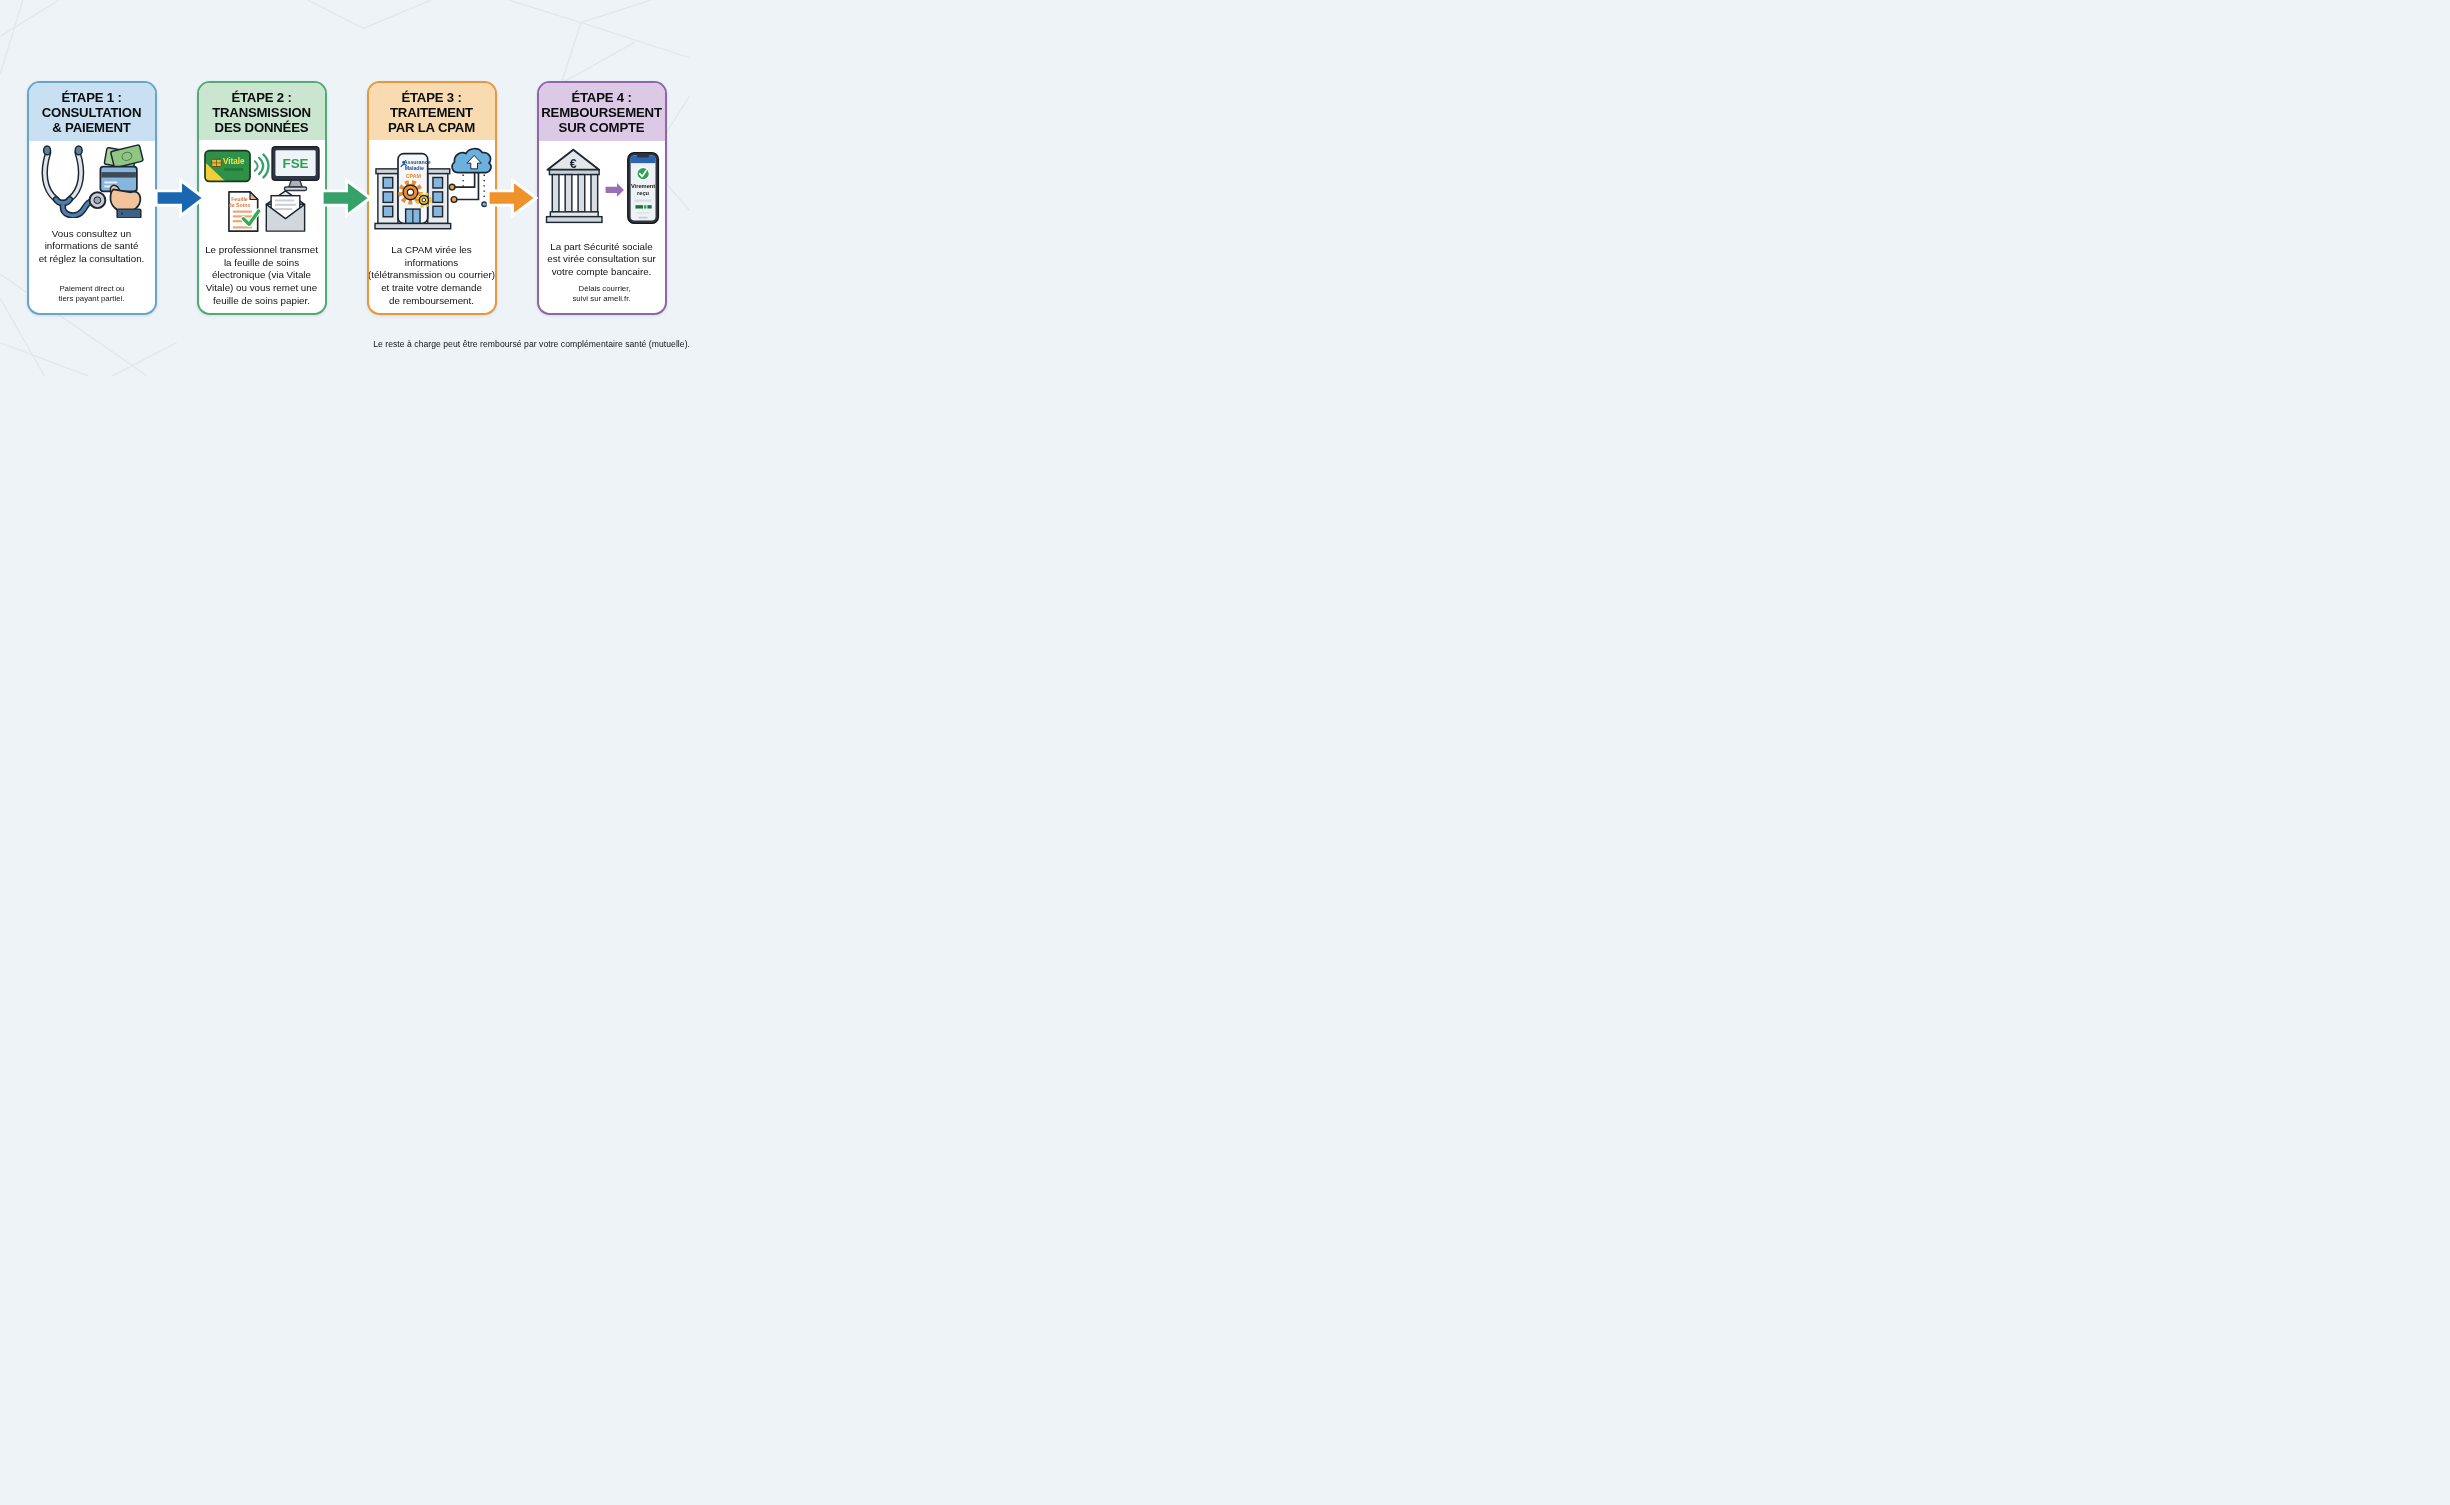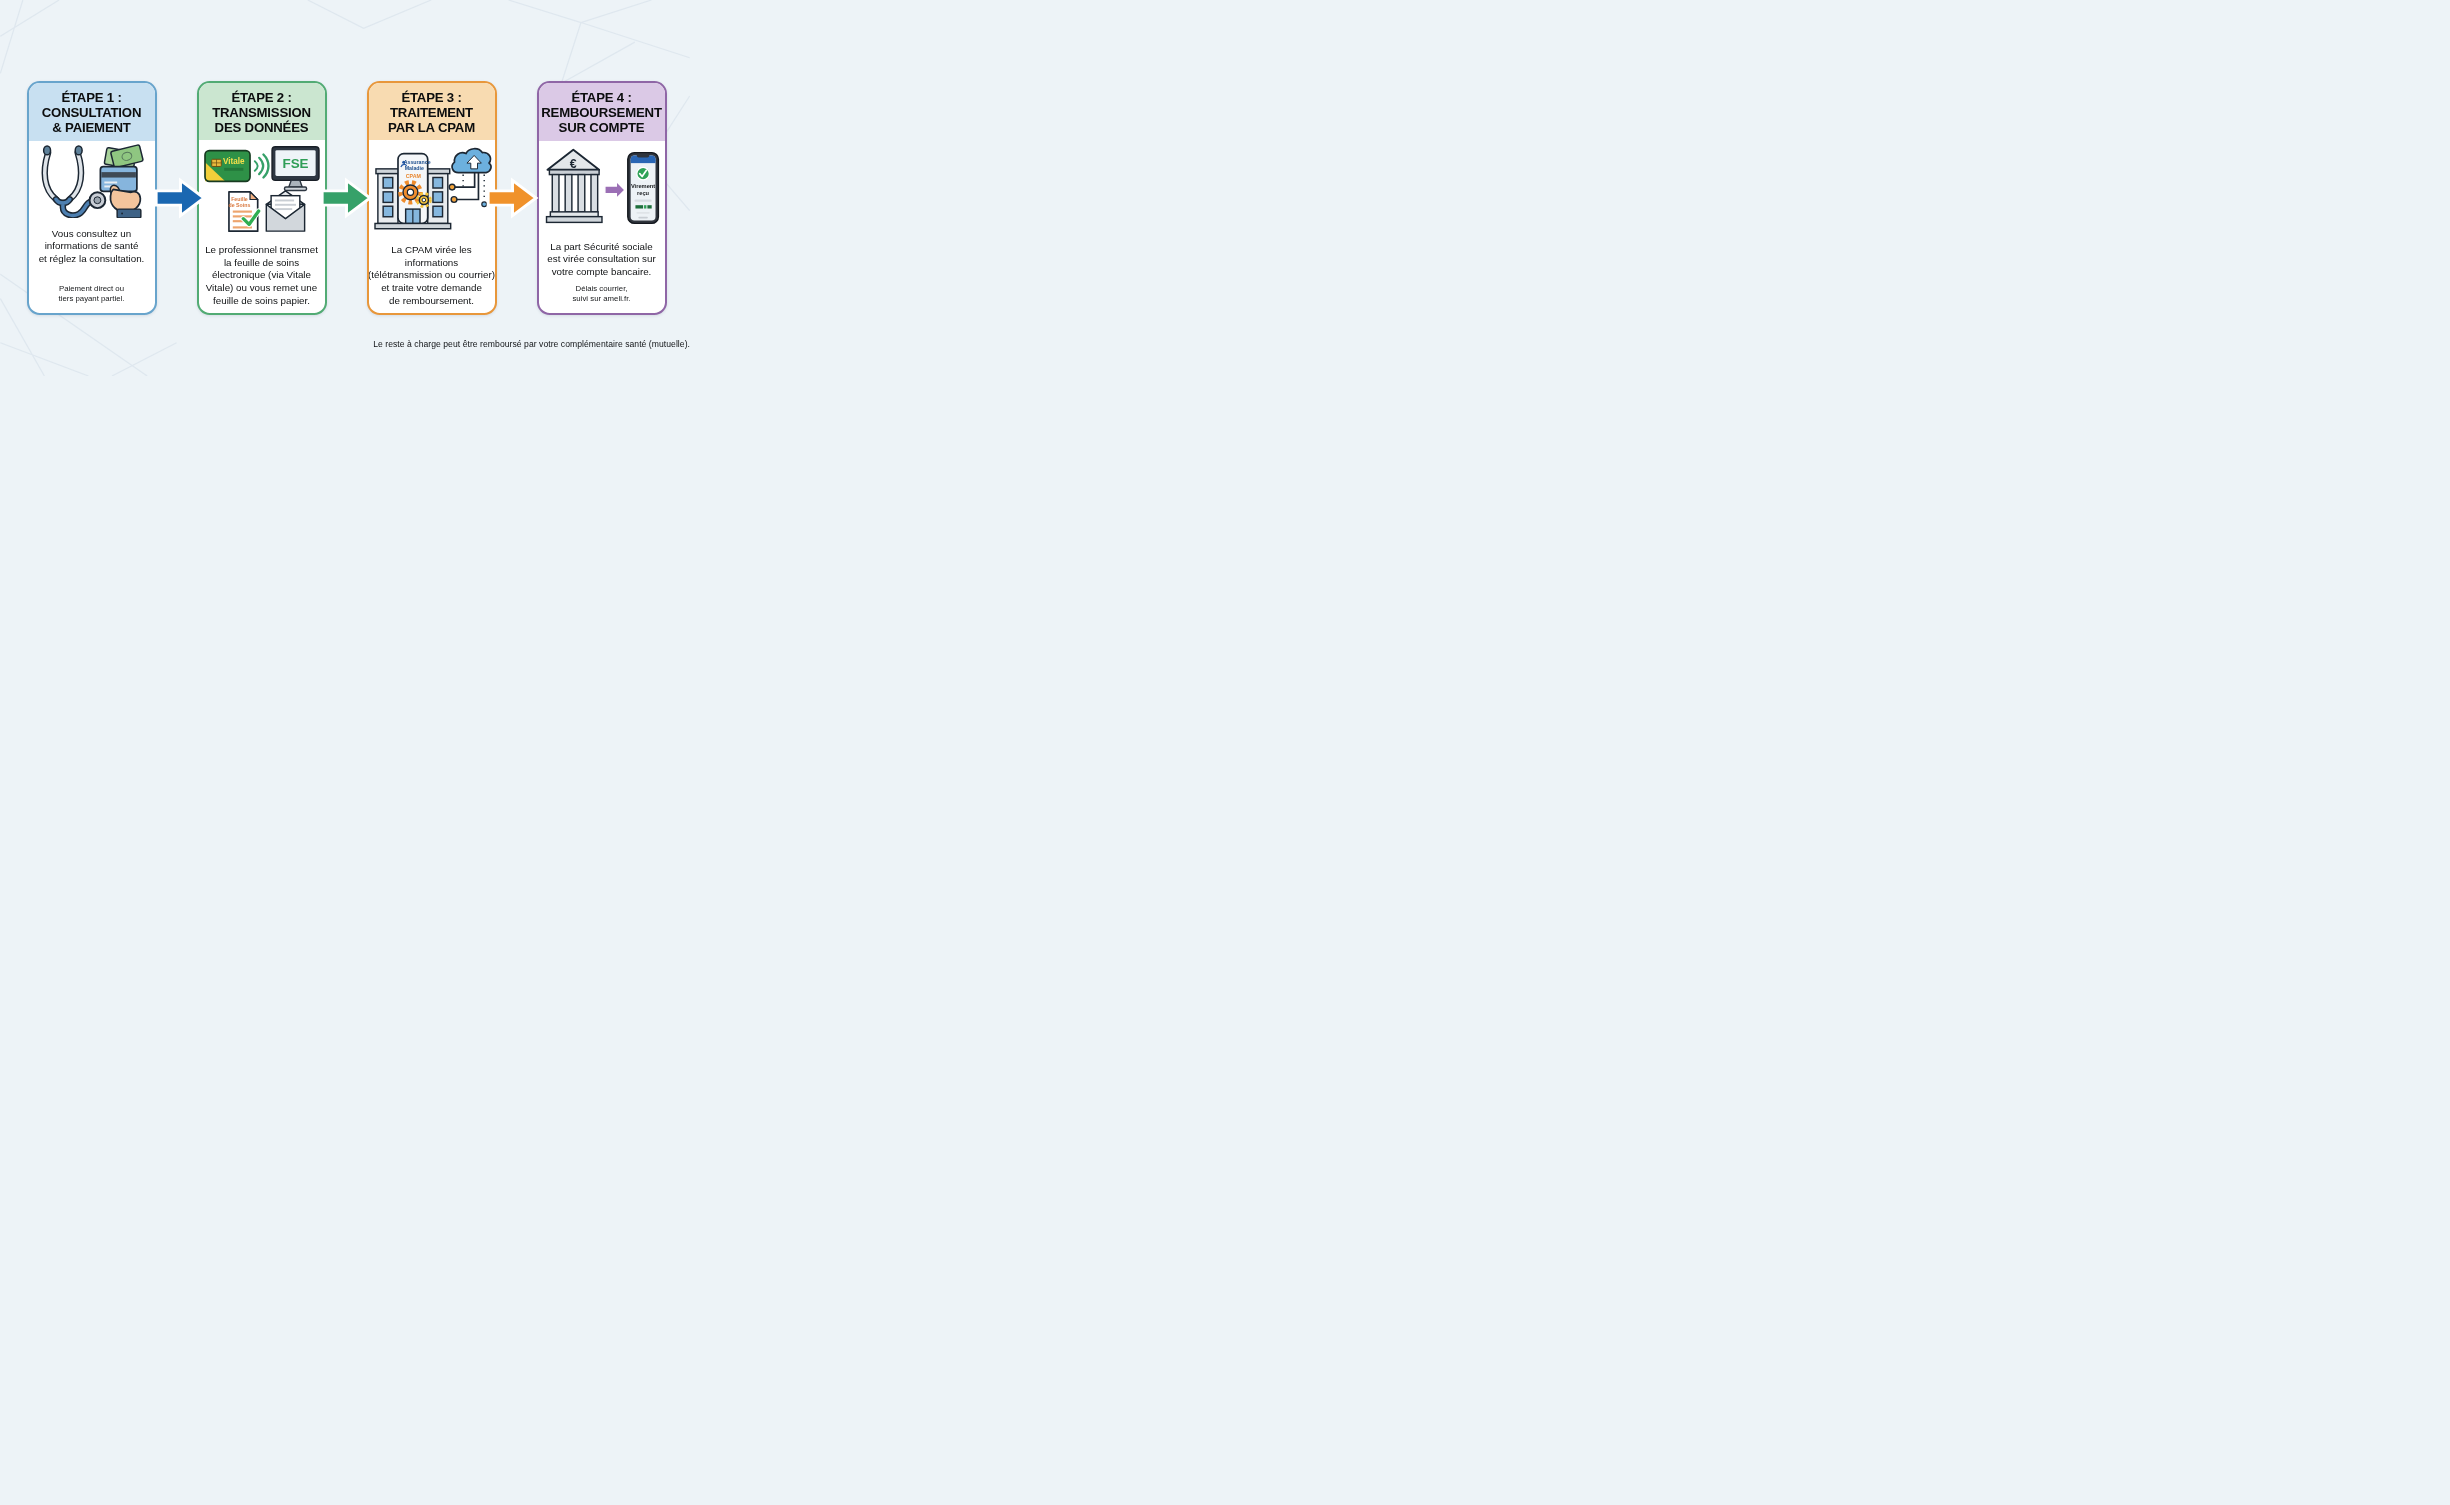--- a/index.html
+++ b/index.html
@@ -13,21 +13,21 @@
         box-shadow:0 1px 2.9px rgba(40,60,90,.12);}
   .card-header{background:var(--tint);min-height:57px;box-sizing:border-box;
         padding:7.4px 2px 5.4px;display:flex;flex-direction:column;justify-content:center;}
   .title-line{font-size:13.2px;font-weight:700;line-height:15px;color:#0c0d0e;
         text-align:center;letter-spacing:-0.2px;white-space:nowrap;}
   .card-body{flex:1;display:flex;flex-direction:column;align-items:center;
         padding:2.9px 3.9px 8.8px;box-sizing:border-box;}
   .icon-area{display:flex;align-items:center;justify-content:center;}
   .body-text{margin-top:10px;text-align:center;}
   .body-text .text-line{font-size:9.8px;line-height:12.7px;color:#101214;white-space:nowrap;}
-  .note{margin-top:auto;text-align:center;}
+  .note{margin-top:auto;text-align:right;}
   .note .text-line{font-size:7.8px;line-height:10.3px;color:#16181a;white-space:nowrap;}
   .flow-arrow{position:absolute;width:55px;height:42px;}
   .footer{position:absolute;top:339px;left:0;right:0;text-align:right;
         font-size:8.6px;color:#111316;letter-spacing:0.05px;}
   svg text{font-family:"Liberation Sans","DejaVu Sans",sans-serif;}
 </style>
 </head>
 <body>
 
 <div class="stage">

